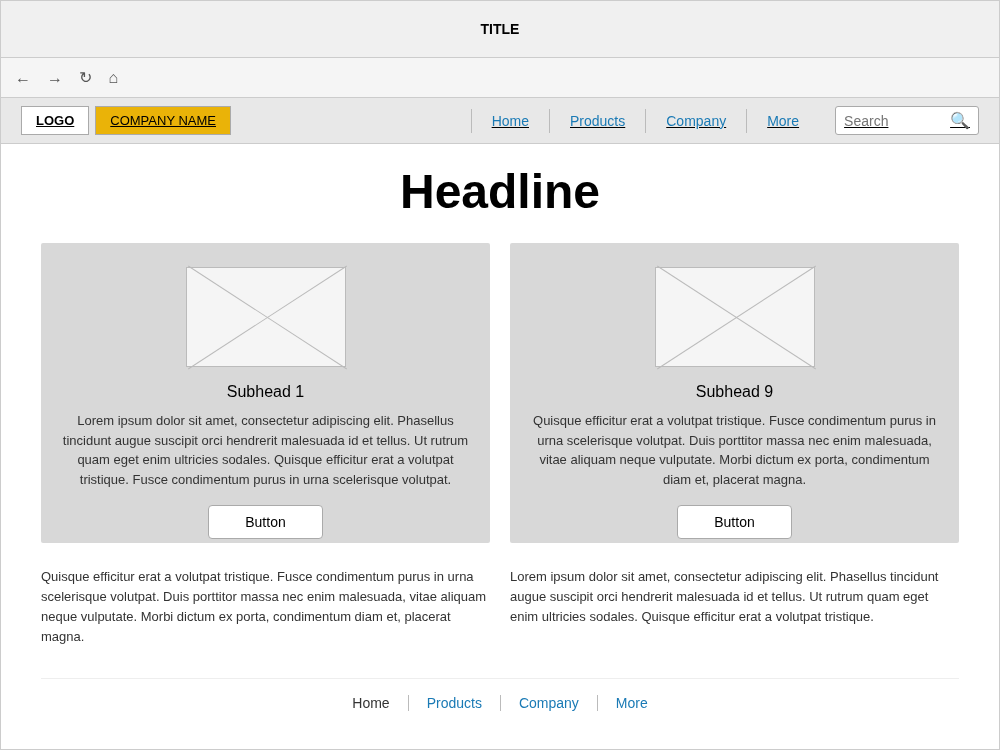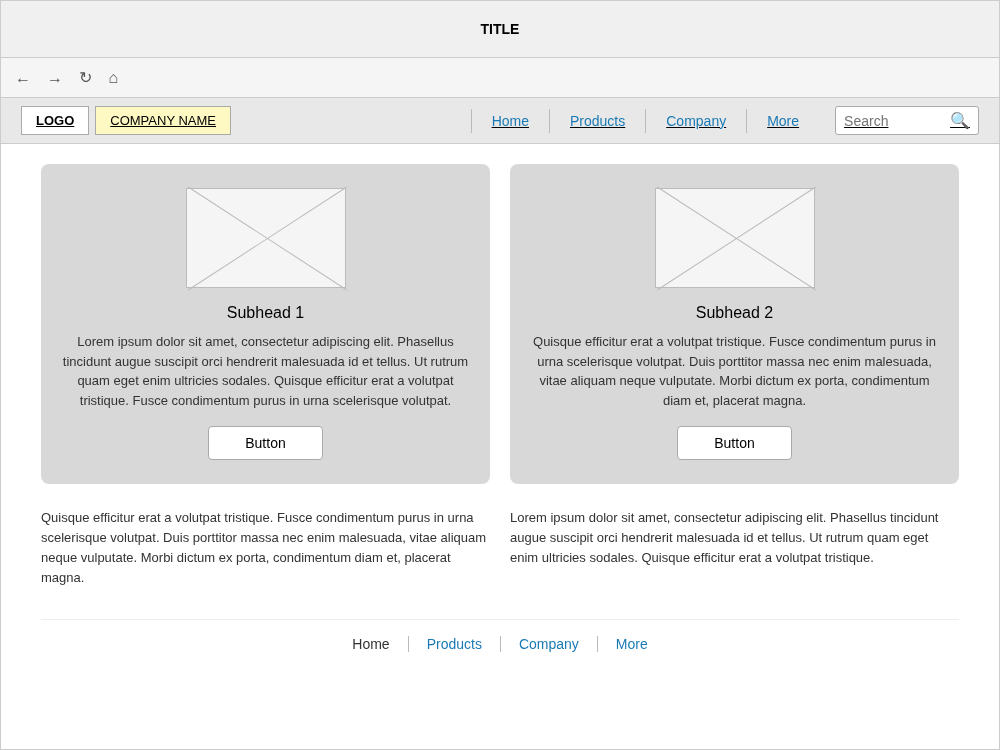--- a/index.html
+++ b/index.html
@@ -55,21 +55,21 @@
       padding: 6px 14px;
       font-size: 13px;
       font-weight: bold;
       background: white;
       margin-right: 6px;
     }
     .company-name-box {
       border: 1px solid #aaa;
       padding: 6px 14px;
       font-size: 13px;
-      background: #fef9c3;
+      background: #eab308;
       margin-right: auto;
     }
     .nav-links {
       display: flex;
       align-items: center;
       gap: 0;
       margin-right: 16px;
     }
     .nav-link {
       color: #1a7ab5;
@@ -113,22 +113,22 @@
 
     
     .cards-row {
       display: flex;
       gap: 20px;
       margin-bottom: 24px;
     }
     .card {
       flex: 1;
       background: #d8d8d8;
-      border-radius: 8px;
-      padding: 24px 20px 24px;
+      border-radius: 2px;
+      padding: 24px 20px 4px;
       display: flex;
       flex-direction: column;
       align-items: center;
     }
 
     
     .img-placeholder {
       width: 160px;
       height: 100px;
       background: #f5f5f5;
@@ -244,33 +244,34 @@
     <a class="nav-link" href="#">Company</a>
     <a class="nav-link" href="#" style="border-right:none;">More</a>
   </nav>
   <div class="search-box">
     <input class="search-input" type="text" placeholder="Search" style="">
     <span class="search-icon-char">🔍</span>
   </div>
 </div>
 
 <div class="main-content">
+  <h1 class="headline">Headline</h1>
 
   <div class="cards-row">
 
     <div class="card">
       <div class="img-placeholder"></div>
       <div class="subhead">Subhead 1</div>
       <div class="card-text">Lorem ipsum dolor sit amet, consectetur adipiscing elit. Phasellus tincidunt augue suscipit orci hendrerit malesuada id et tellus. Ut rutrum quam eget enim ultricies sodales. Quisque efficitur erat a volutpat tristique. Fusce condimentum purus in urna scelerisque volutpat.</div>
       <button class="card-button">Button</button>
     </div>
 
     <div class="card">
       <div class="img-placeholder"></div>
-      <div class="subhead">Subhead 2</div>
+      <div class="subhead">Subhead 9</div>
       <div class="card-text">Quisque efficitur erat a volutpat tristique. Fusce condimentum purus in urna scelerisque volutpat. Duis porttitor massa nec enim malesuada, vitae aliquam neque vulputate. Morbi dictum ex porta, condimentum diam et, placerat magna.</div>
       <button class="card-button">Button</button>
     </div>
   </div>
 
   <div class="body-text-row">
     <div class="body-text">Quisque efficitur erat a volutpat tristique. Fusce condimentum purus in urna scelerisque volutpat. Duis porttitor massa nec enim malesuada, vitae aliquam neque vulputate. Morbi dictum ex porta, condimentum diam et, placerat magna.</div>
     <div class="body-text">Lorem ipsum dolor sit amet, consectetur adipiscing elit. Phasellus tincidunt augue suscipit orci hendrerit malesuada id et tellus. Ut rutrum quam eget enim ultricies sodales. Quisque efficitur erat a volutpat tristique.</div>
   </div>
 

